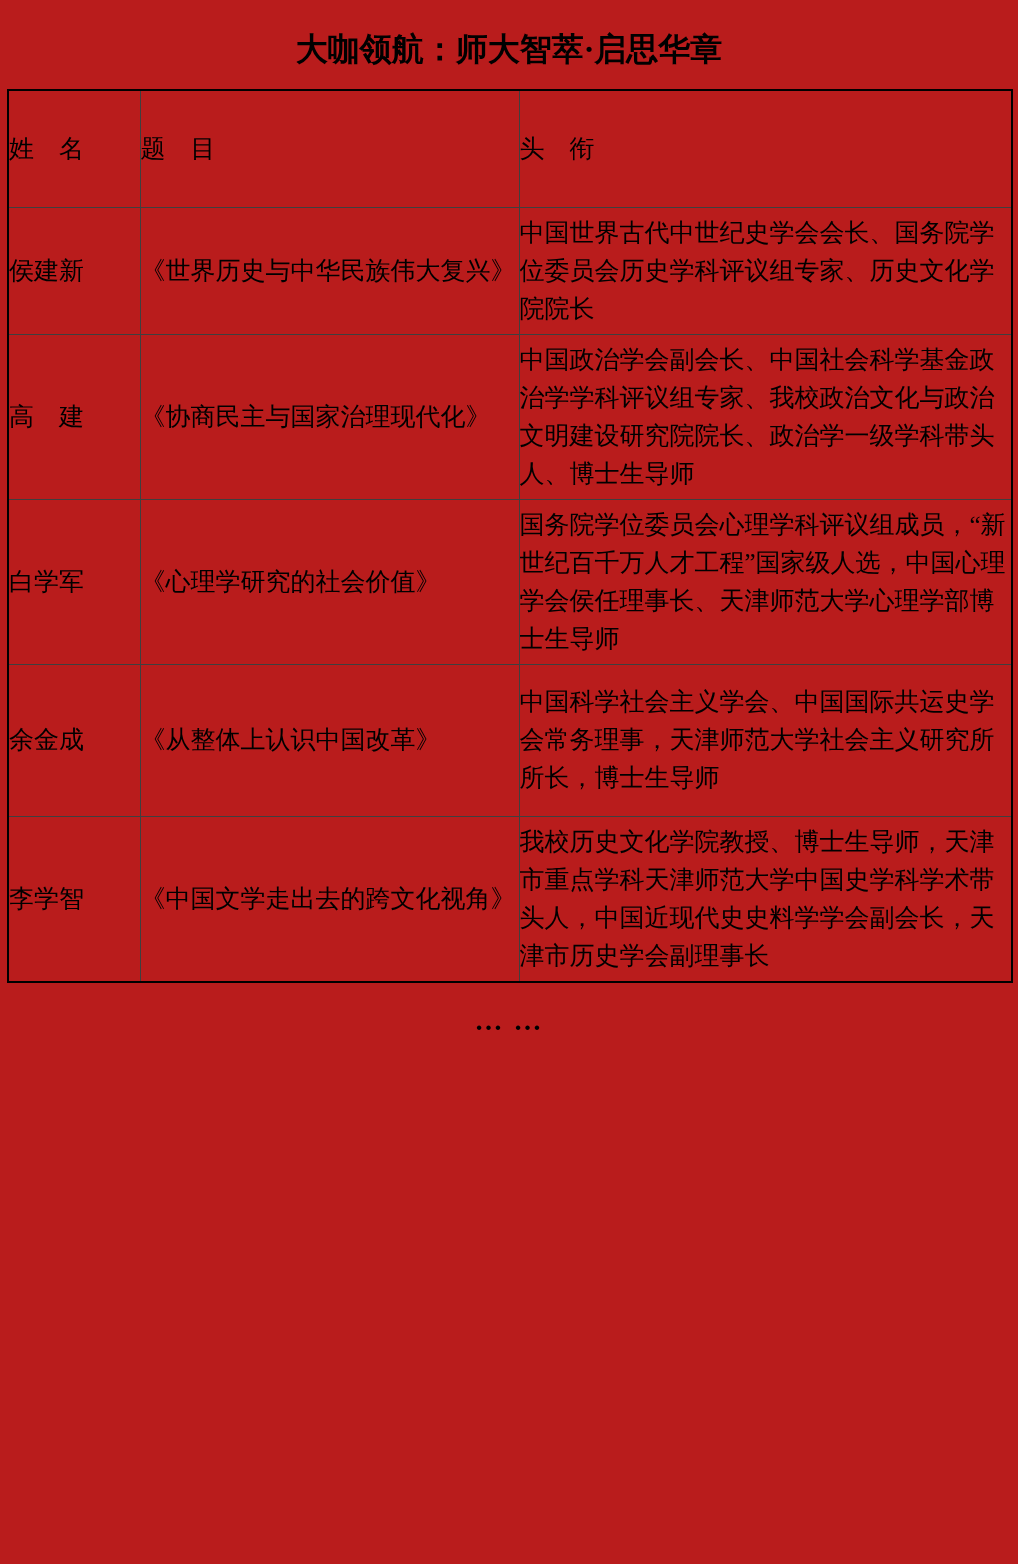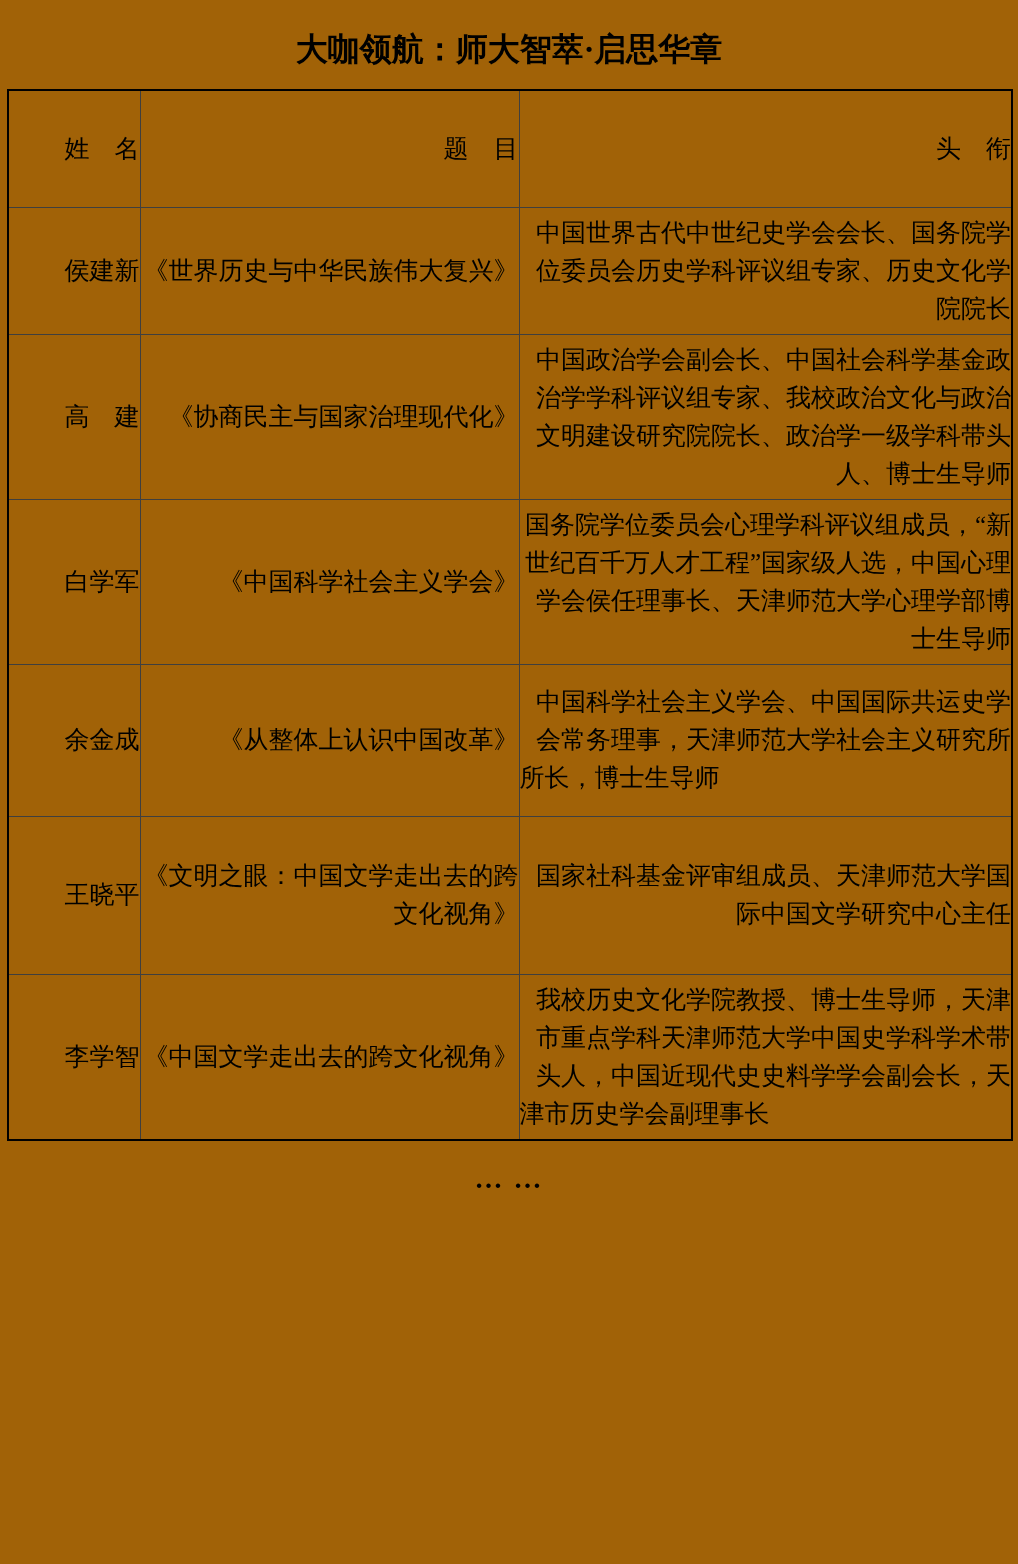--- a/index.html
+++ b/index.html
@@ -4,21 +4,21 @@
 <style>
   html, body {
     margin: 0;
     padding: 0;
     background: #ffffff;
   }
   .page {
     position: relative;
     width: 1018px;
     height: 1564px;
-    background: #a16207;
+    background: #b91c1c;
     color: #000000;
     font-family: "Liberation Serif", "DejaVu Serif", serif;
     overflow: hidden;
   }
   .doc-title {
     margin: 0;
     padding-top: 27px;
     text-align: center;
     font-size: 32px;
     line-height: 44px;
@@ -31,21 +31,21 @@
     margin: 18px 0 0 7px;
     width: 1004px;
     border: 2.5px solid #000000;
   }
   table.speakers-table th,
   table.speakers-table td {
     border: 1.5px solid #3f3f3f;
     font-size: 25px;
     line-height: 38px;
     font-weight: normal;
-    text-align: right;
+    text-align: left;
     vertical-align: middle;
     padding: 6px 0;
     overflow: hidden;
   }
   col.c-name    { width: 132px; }
   col.c-topic   { width: 379px; }
   col.c-position{ width: 493px; }
   td.col-topic    { padding: 6px 12px; }
   td.col-position { padding: 6px 14px; }
   td.pos-left {
@@ -96,32 +96,27 @@
           <td class="col-topic">《世界历史与中华民族伟大复兴》</td>
           <td class="col-position">中国世界古代中世纪史学会会长、国务院学位委员会历史学科评议组专家、历史文化学院院长</td>
         </tr>
         <tr>
           <td class="col-name">高　建</td>
           <td class="col-topic">《协商民主与国家治理现代化》</td>
           <td class="col-position">中国政治学会副会长、中国社会科学基金政治学学科评议组专家、我校政治文化与政治文明建设研究院院长、政治学一级学科带头人、博士生导师</td>
         </tr>
         <tr>
           <td class="col-name">白学军</td>
-          <td class="col-topic">《中国科学社会主义学会》</td>
+          <td class="col-topic">《心理学研究的社会价值》</td>
           <td class="col-position">国务院学位委员会心理学科评议组成员，“新世纪百千万人才工程”国家级人选，中国心理学会侯任理事长、天津师范大学心理学部博士生导师</td>
         </tr>
         <tr>
           <td class="col-name">余金成</td>
           <td class="col-topic">《从整体上认识中国改革》</td>
           <td class="col-position pos-left">中国科学社会主义学会、中国国际共运史学会常务理事，天津师范大学社会主义研究所所长，博士生导师</td>
-        </tr>
-        <tr>
-          <td class="col-name">王晓平</td>
-          <td class="col-topic">《文明之眼：中国文学走出去的跨文化视角》</td>
-          <td class="col-position">国家社科基金评审组成员、天津师范大学国际中国文学研究中心主任</td>
         </tr>
         <tr>
           <td class="col-name">李学智</td>
           <td class="col-topic">《中国文学走出去的跨文化视角》</td>
           <td class="col-position pos-left">我校历史文化学院教授、博士生导师，天津市重点学科天津师范大学中国史学科学术带头人，中国近现代史史料学学会副会长，天津市历史学会副理事长</td>
         </tr>
       </tbody>
   </table>
 
   <div class="footer-ellipsis">… …</div>

